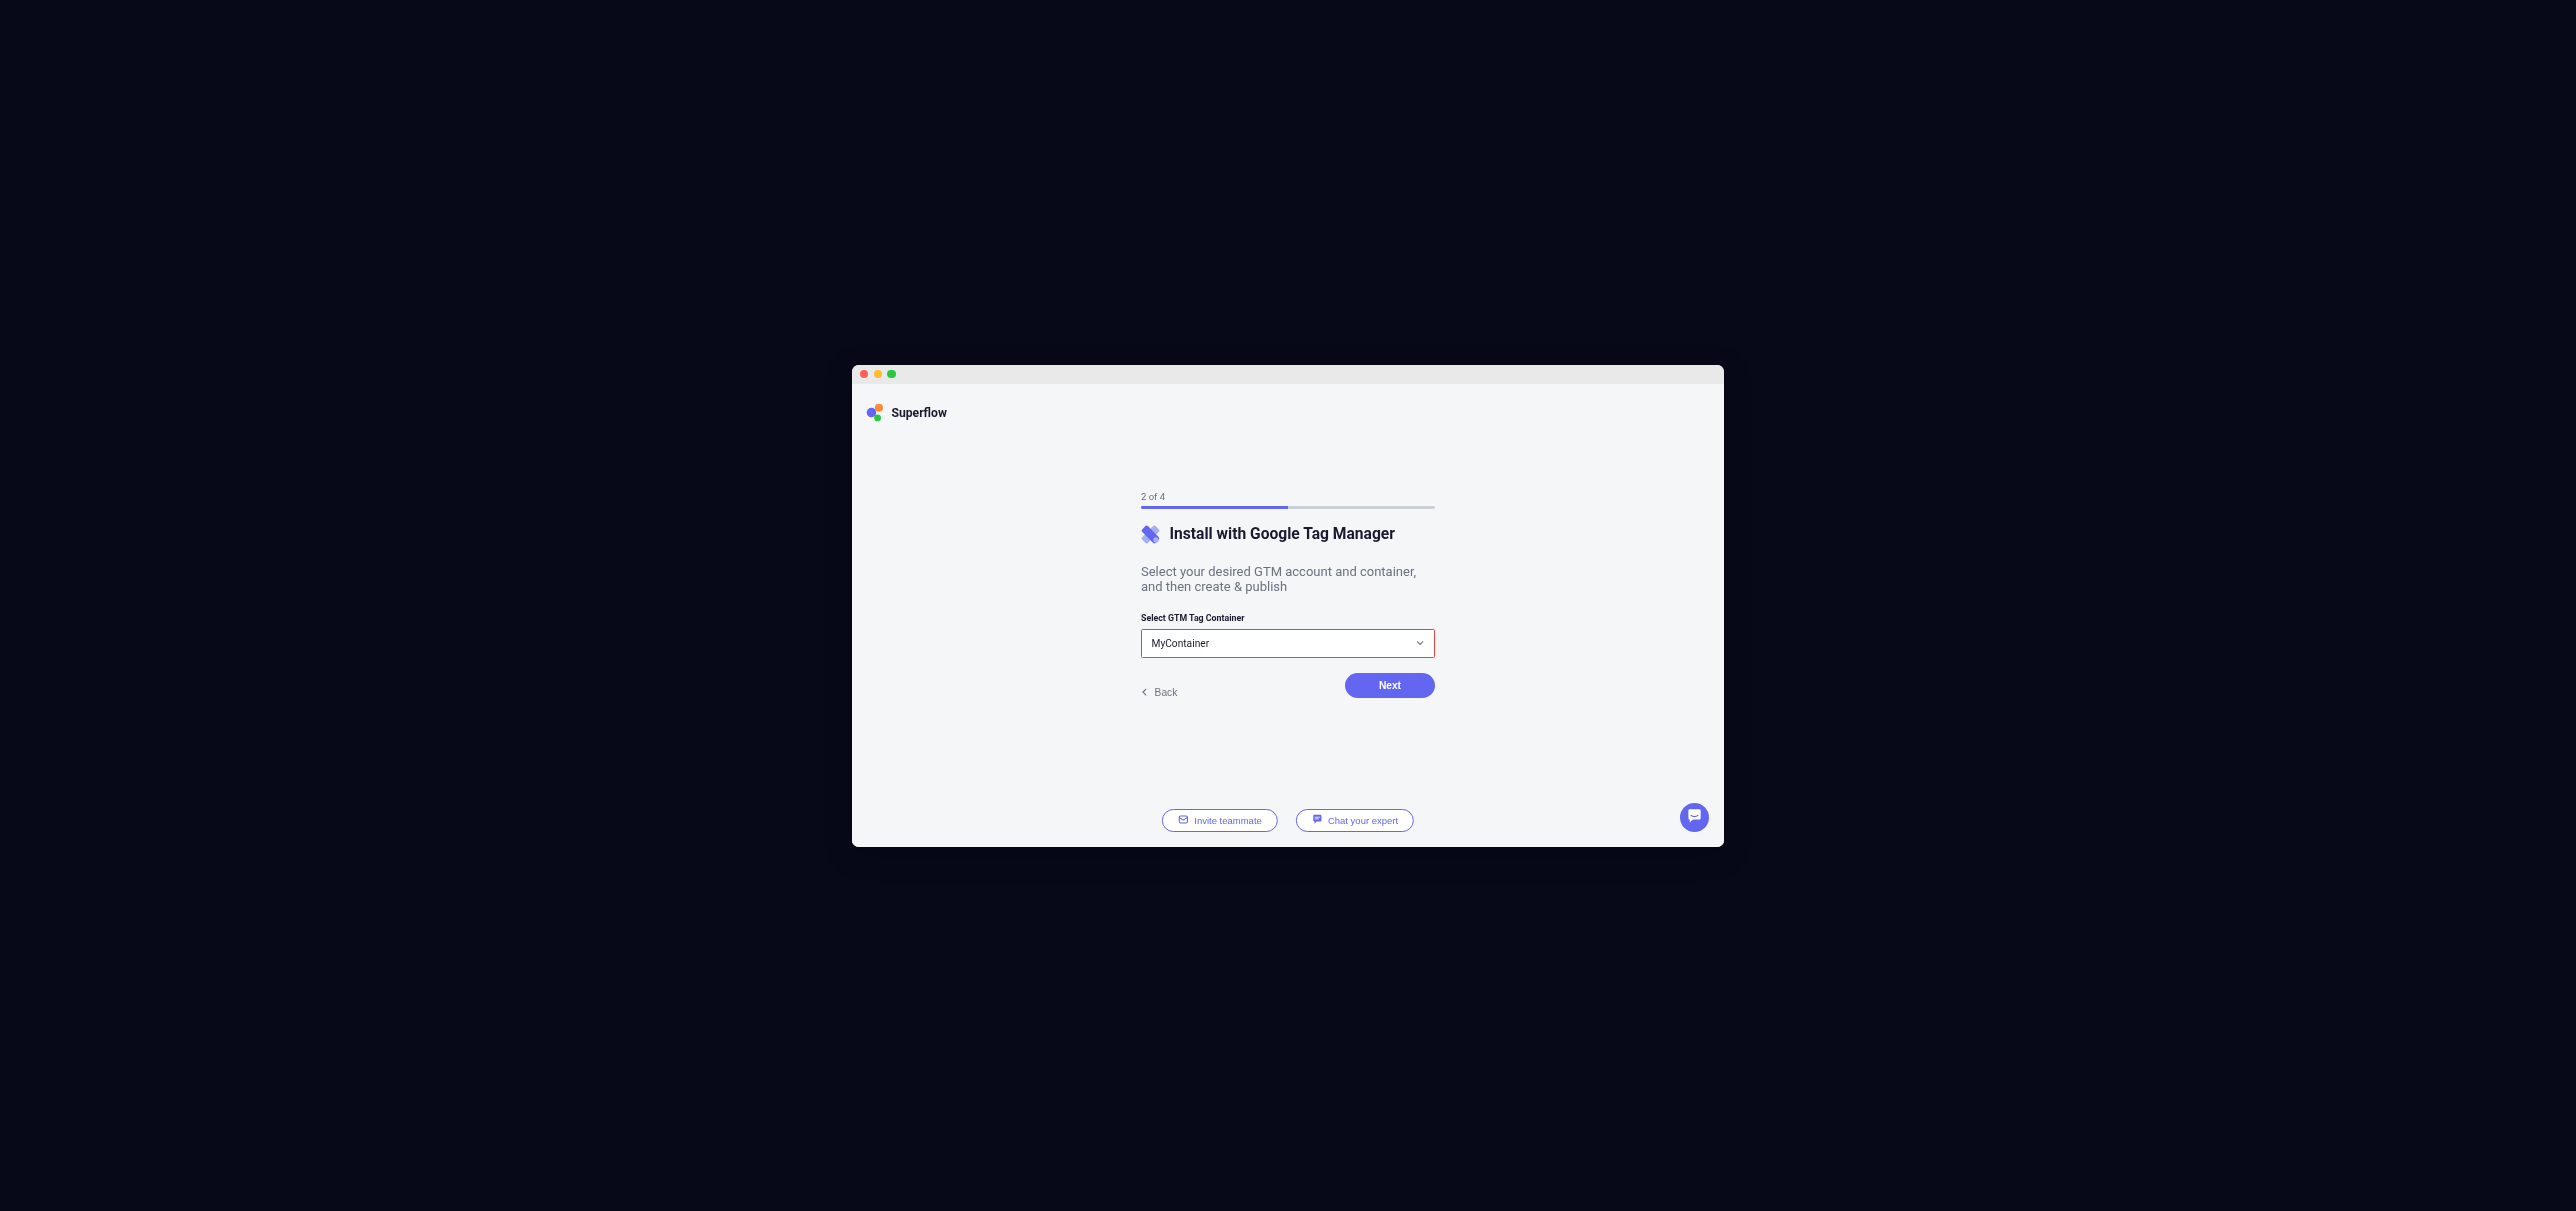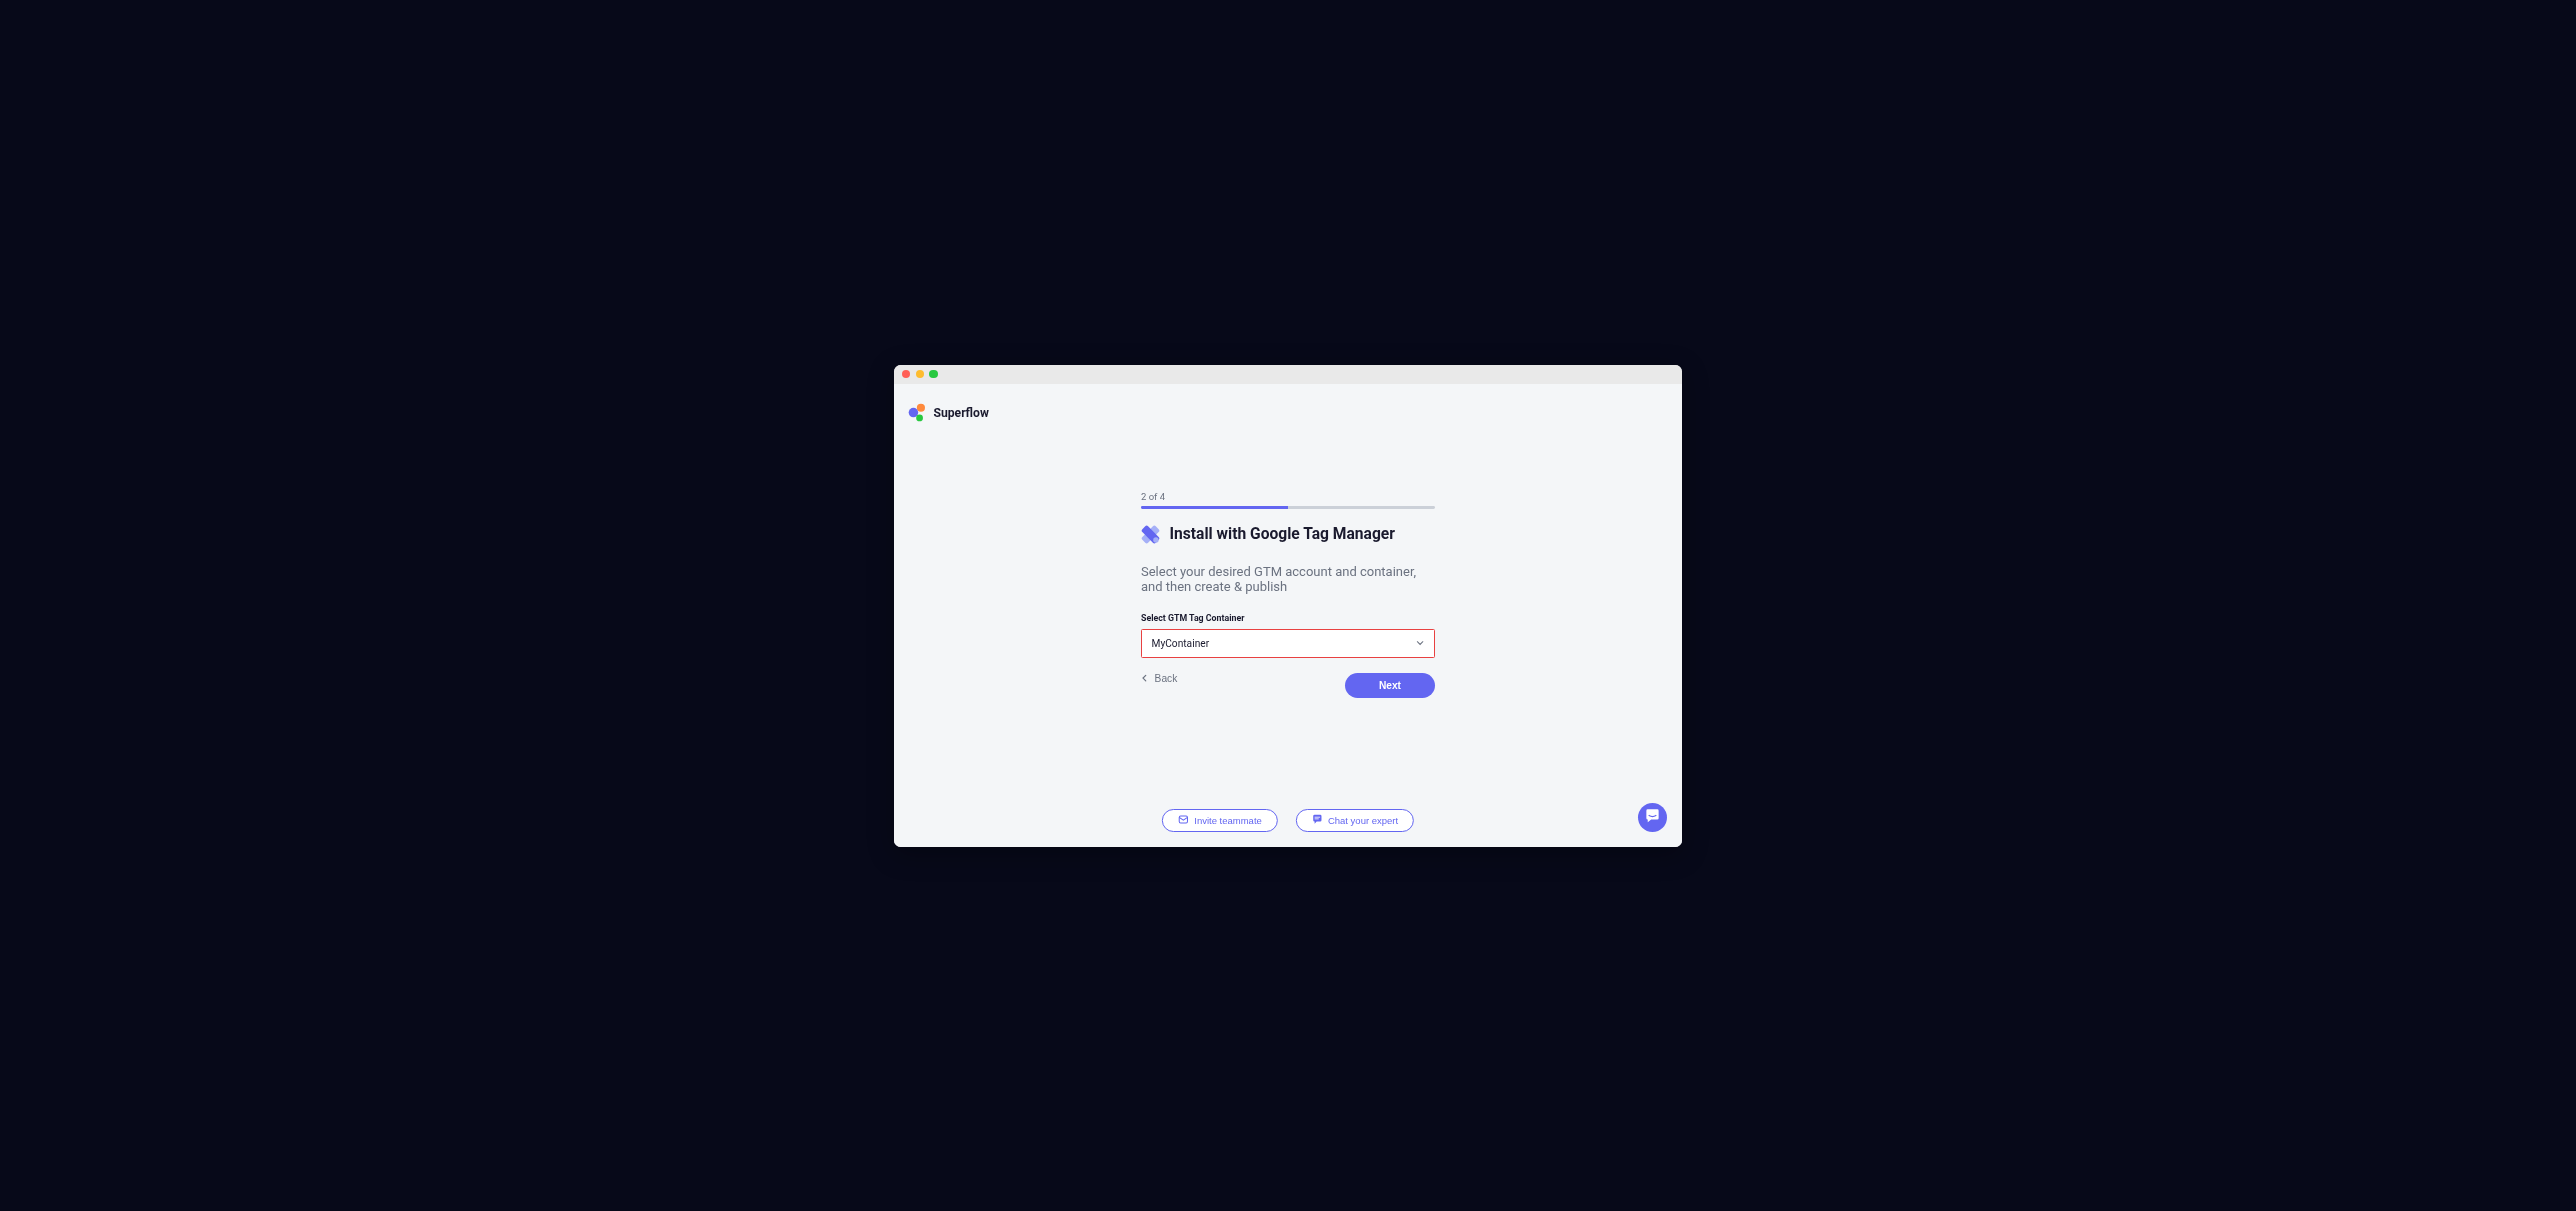--- a/index.html
+++ b/index.html
@@ -14,21 +14,21 @@
       display: flex;
       align-items: center;
       justify-content: center;
       min-height: 100vh;
       padding: 20.4px;
     }
 
     .browser-window {
       background: #f4f6f8;
       border-radius: 6.8px;
-      width: 788px;
+      width: 872px;
       overflow: hidden;
       box-shadow: 0 6.8px 27px rgba(0,0,0,0.3);
       position: relative;
     }
 
     .browser-titlebar {
       background: #e9e9e9;
       height: 19px;
       display: flex;
       align-items: center;
@@ -148,21 +148,21 @@
       cursor: pointer;
       border-radius: 1.4px;
     }
 
     .chevron-down {
       color: #6b7280;
     }
 
     .nav-row {
       display: flex;
-      align-items: flex-start;
+      align-items: flex-end;
       justify-content: space-between;
       margin-top: 13.6px;
     }
 
     .back-btn {
       display: flex;
       align-items: center;
       gap: 6.8px;
       color: #6b7280;
       font-size: 10.2px;

